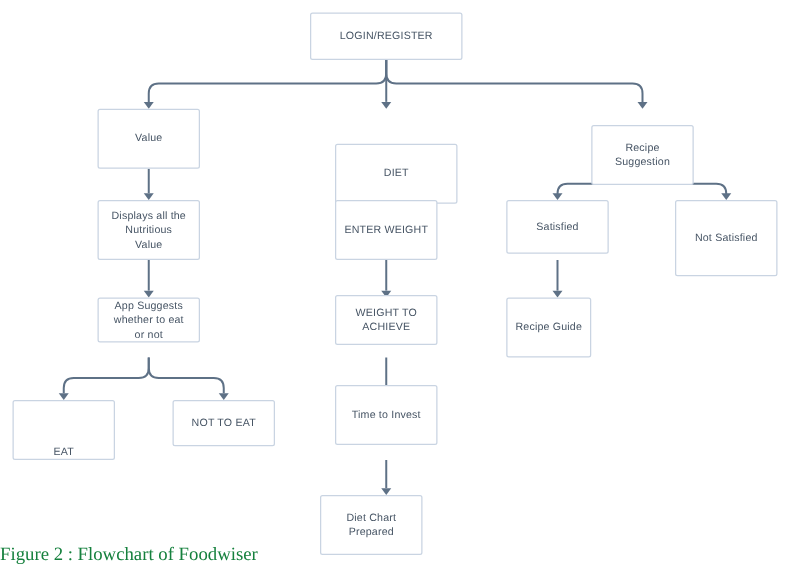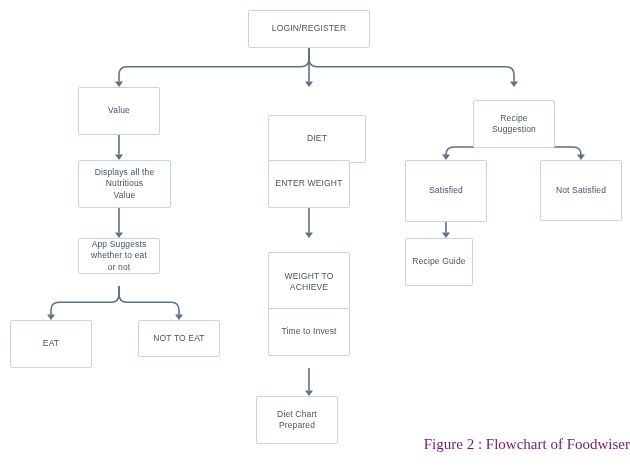--- a/index.html
+++ b/index.html
@@ -39,24 +39,24 @@
     color: #465464;
     letter-spacing: 0.15px;
     white-space: pre-line;
     padding: 0 3px;
   }
   #caption {
     position: absolute;
     left: 0;
     right: 0;
     top: 436px;
-    text-align: right;
+    text-align: left;
     font-family: "Liberation Serif", serif;
     font-size: 15px;
-    color: #701a75;
+    color: #15803d;
   }
   svg#edges {
     position: absolute;
     left: 0;
     top: 0;
     width: 630px;
     height: 466px;
     pointer-events: none;
   }
   .edge-path {
@@ -109,47 +109,47 @@
       <div class="node-box" style="left: 78px; top: 87px; width: 82px; height: 48px;">
         <div class="node-label">Value</div>
       </div>
       <div class="node-box" style="left: 268px; top: 87px; width: 98px; height: 48px; margin-top: 28px;">
         <div class="node-label">DIET</div>
       </div>
       <div class="node-box" style="left: 473px; top: 100px; width: 82px; height: 48px;">
         <div class="node-label">Recipe
 Suggestion</div>
       </div>
-      <div class="node-box" style="left: 78px; top: 160px; width: 93px; height: 48px;">
+      <div class="node-box" style="left: 78px; top: 160px; width: 82px; height: 48px;">
         <div class="node-label">Displays all the
 Nutritious
 Value</div>
       </div>
       <div class="node-box" style="left: 268px; top: 160px; width: 82px; height: 48px;">
         <div class="node-label">ENTER WEIGHT</div>
       </div>
-      <div class="node-box" style="left: 405px; top: 160px; width: 82px; height: 62px;">
+      <div class="node-box" style="left: 405px; top: 160px; width: 82px; height: 43px;">
         <div class="node-label">Satisfied</div>
       </div>
       <div class="node-box" style="left: 540px; top: 160px; width: 82px; height: 61px;">
         <div class="node-label">Not Satisfied</div>
       </div>
       <div class="node-box" style="left: 78px; top: 238px; width: 82px; height: 36px;">
         <div class="node-label">App Suggests
 whether to eat
 or not</div>
       </div>
-      <div class="node-box" style="left: 268px; top: 252px; width: 82px; height: 60px;">
+      <div class="node-box" style="left: 268px; top: 236px; width: 82px; height: 40px;">
         <div class="node-label">WEIGHT TO
 ACHIEVE</div>
       </div>
       <div class="node-box" style="left: 405px; top: 238px; width: 68px; height: 48px;">
         <div class="node-label">Recipe Guide</div>
       </div>
-      <div class="node-box" style="left: 10px; top: 320px; width: 82px; height: 48px;">
+      <div class="node-box" style="left: 10px; top: 320px; width: 82px; height: 48px; align-items: flex-end;">
         <div class="node-label">EAT</div>
       </div>
       <div class="node-box" style="left: 138px; top: 320px; width: 82px; height: 37px;">
         <div class="node-label">NOT TO EAT</div>
       </div>
       <div class="node-box" style="left: 268px; top: 308px; width: 82px; height: 48px;">
         <div class="node-label">Time to Invest</div>
       </div>
       <div class="node-box" style="left: 256px; top: 396px; width: 82px; height: 48px;">
         <div class="node-label">Diet Chart

